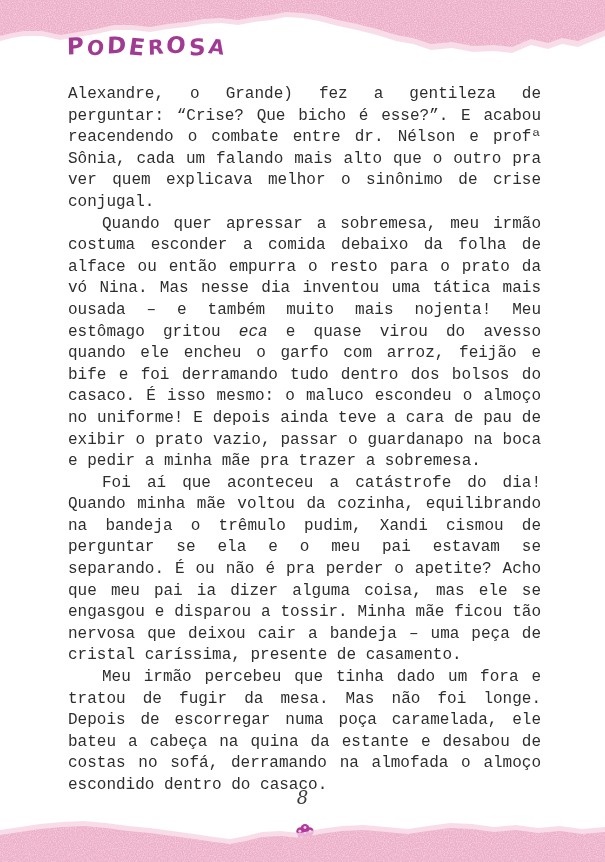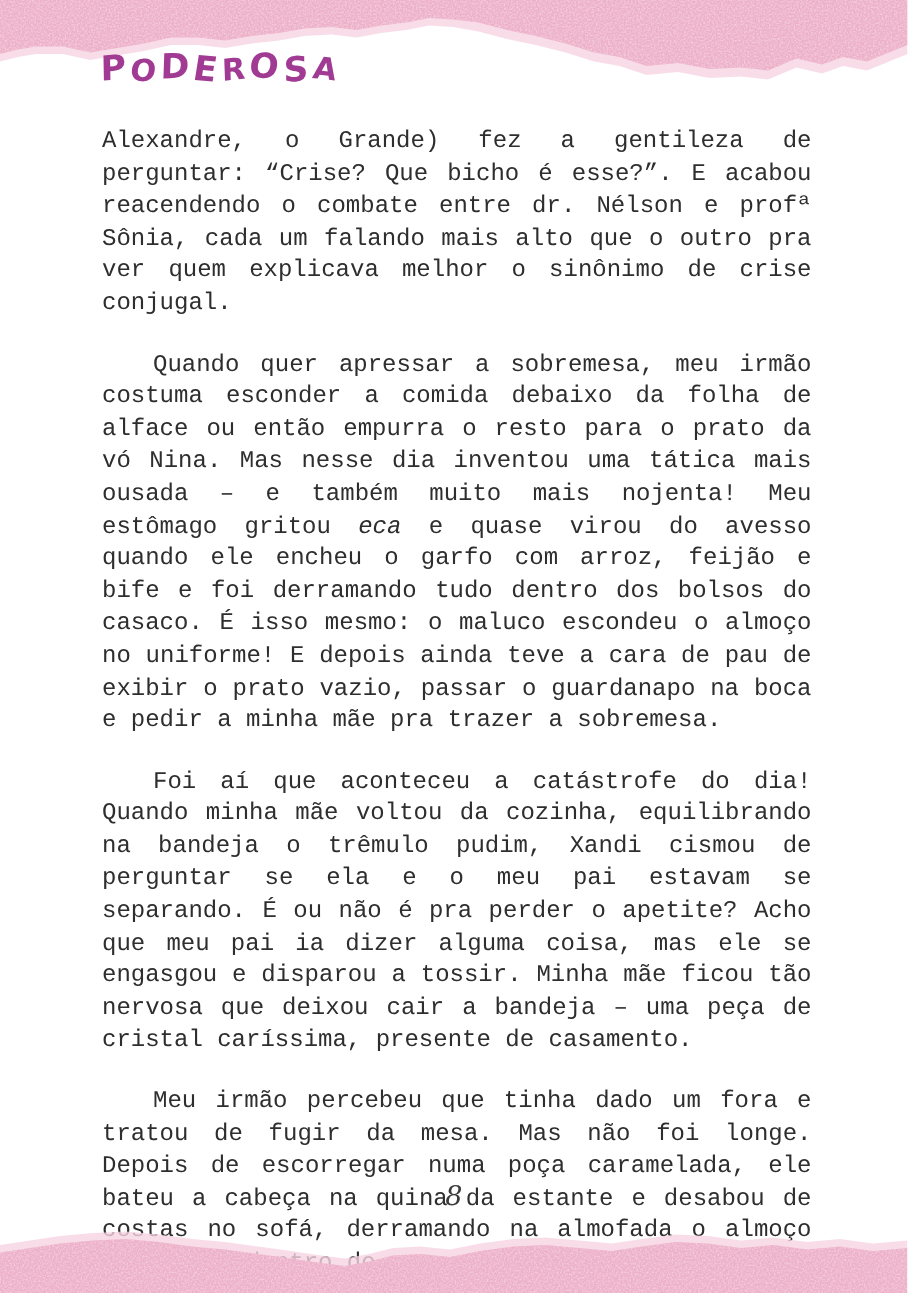--- a/index.html
+++ b/index.html
@@ -30,21 +30,21 @@
     position: absolute;
     left: 68px; top: 84px;
     width: 473px;
     color: #2e2e2e;
     font-size: 16px;
     line-height: 21.6px;
     text-align: justify;
     font-family: Liberation Mono, monospace;
   }
   .text-block p { margin: 0; }
-  .text-block p.indent { text-indent: 34px; margin-top: 19px; }
+  .text-block p.indent { text-indent: 34px; }
 
   .ornament-row {
     display: flex;
     justify-content: center;
     align-items: center;
     margin: 25px 0 29px 0;
     height: 22px;
   }
 
   .page-number {

